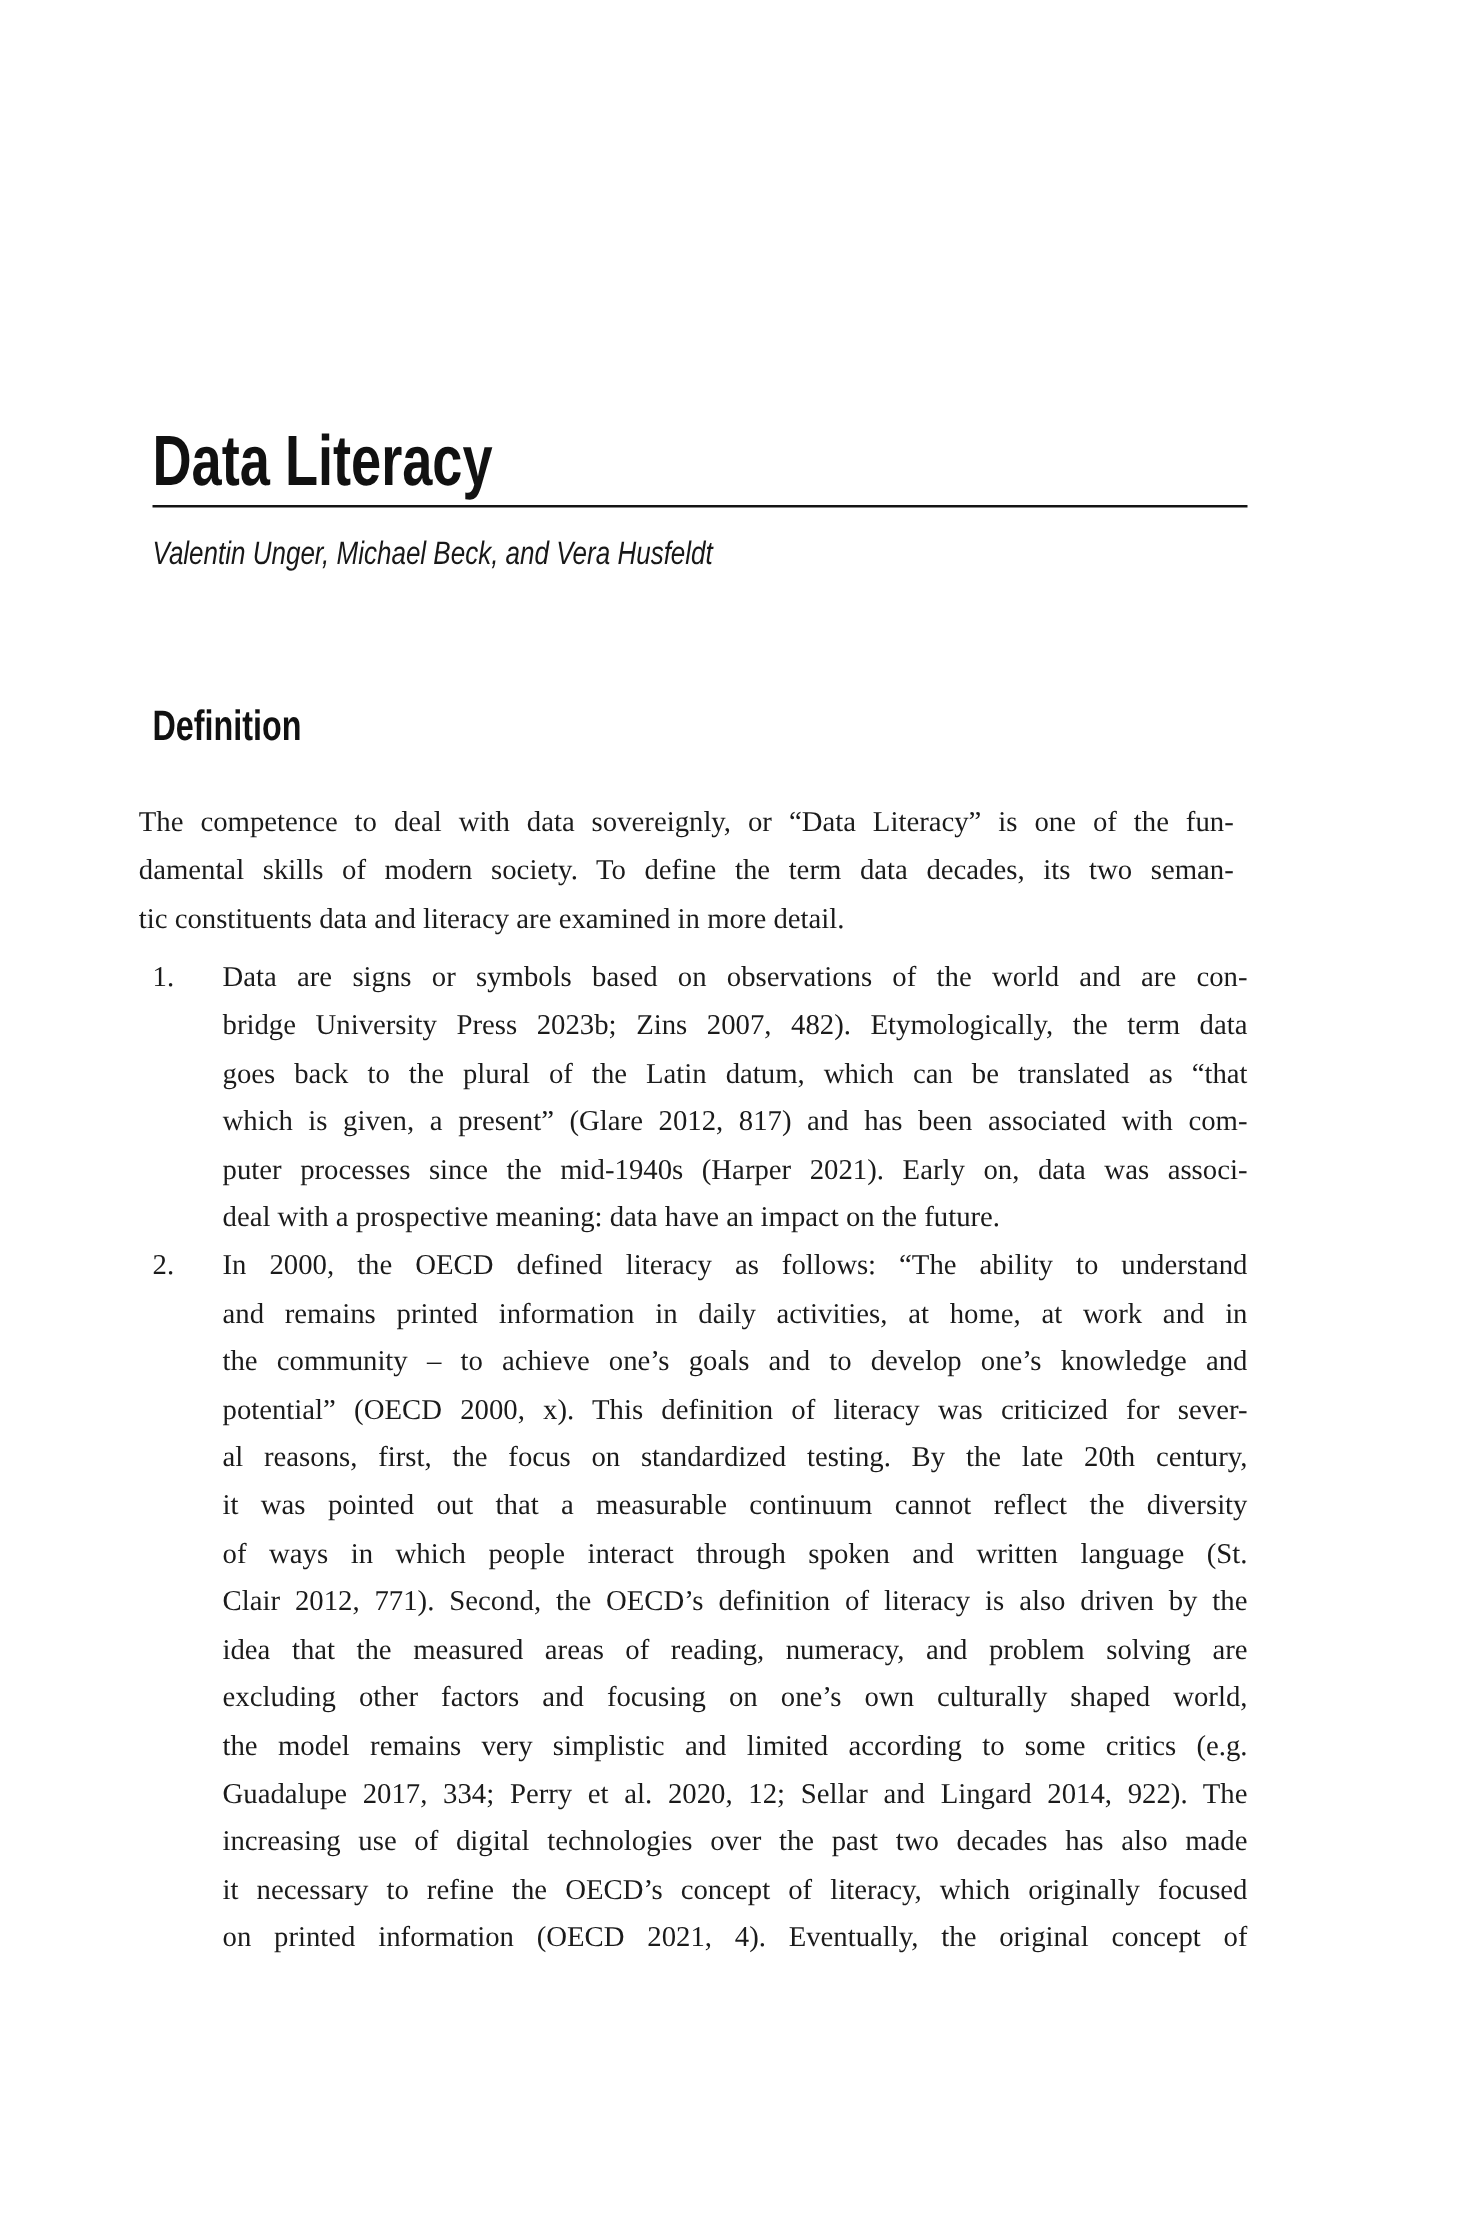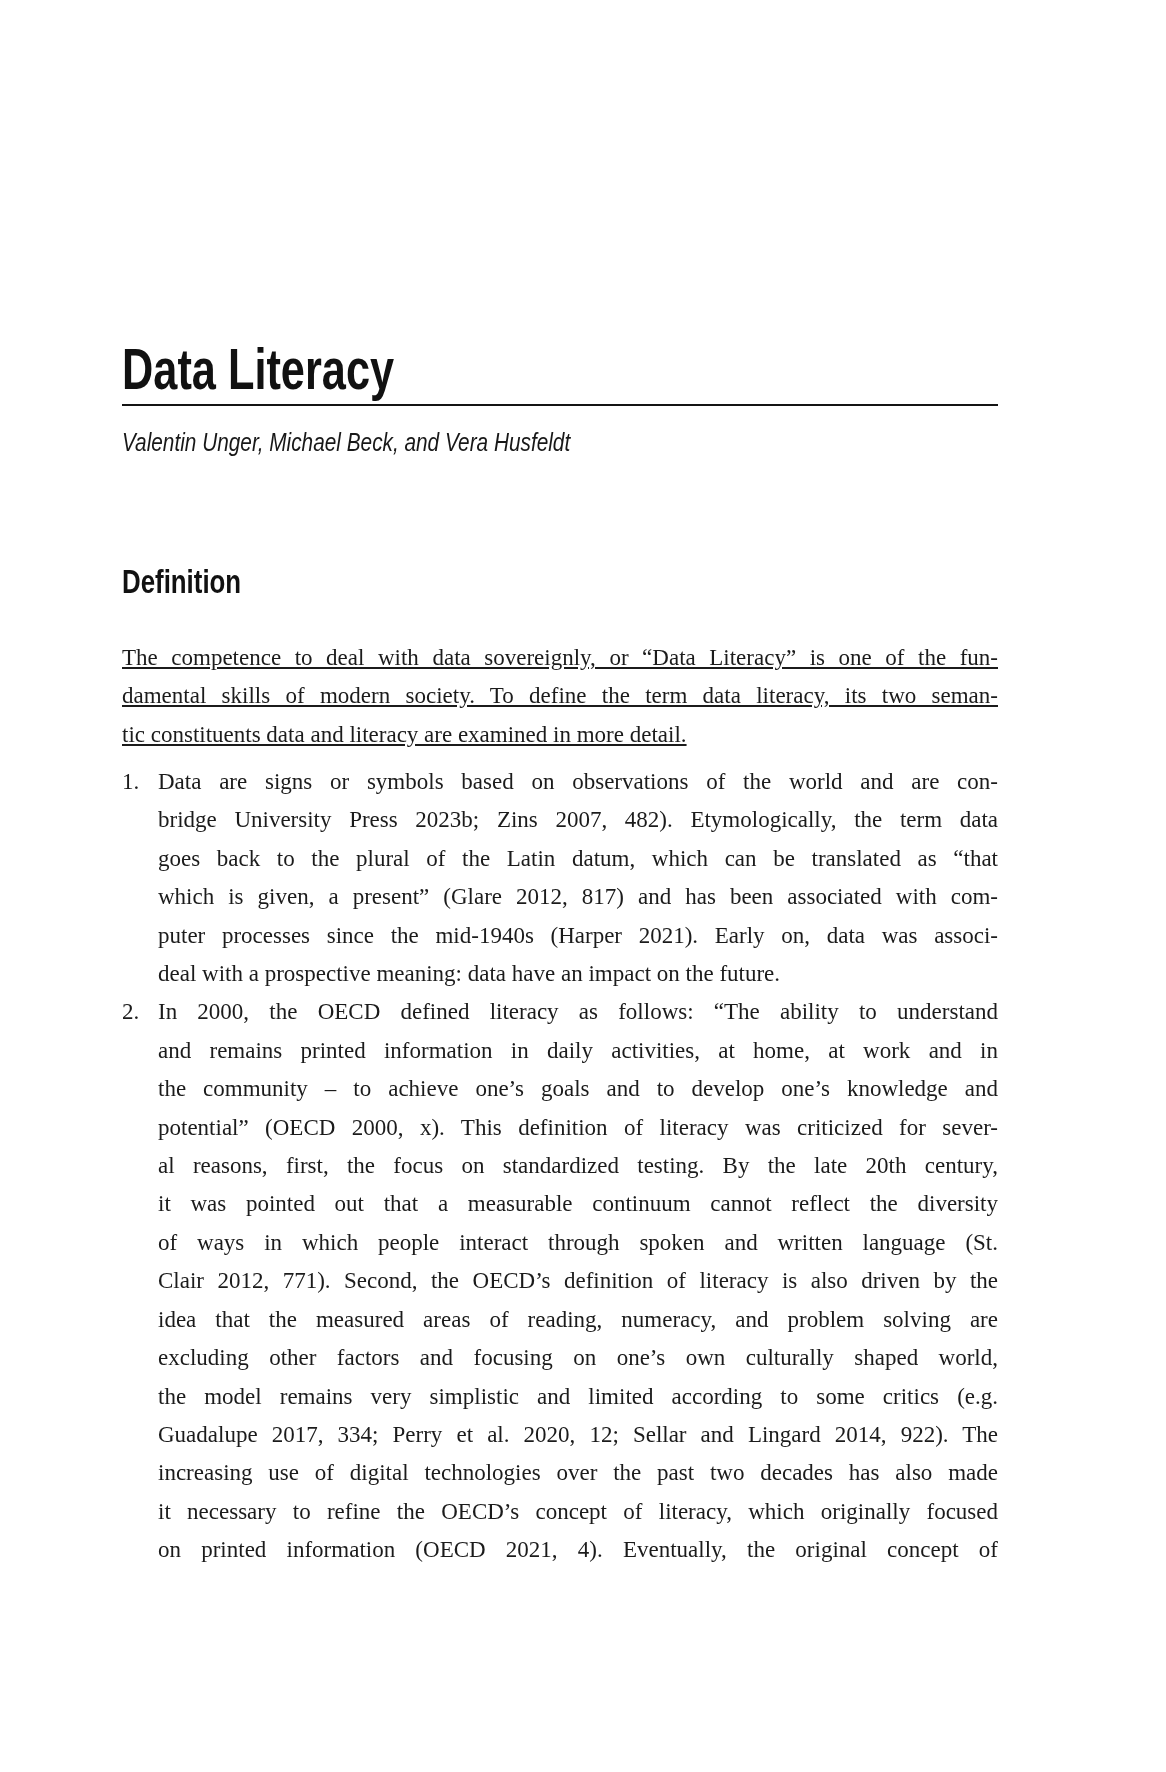--- a/index.html
+++ b/index.html
@@ -51,23 +51,22 @@
     font-size: 34px;
     line-height: 1;
     transform: scaleX(0.76);
     transform-origin: 0 0;
     white-space: nowrap;
     color: #111;
   }
 
   
   #intro-paragraph {
-    left: 122px; top: 639px;
+    left: 111px; top: 639px;
     width: 876px;
-    text-decoration: underline;
   }
   #definition-list {
     left: 122px; top: 763px;
     width: 876px;
   }
   .jline {
     line-height: 38.4px;
     text-align: justify;
     text-align-last: justify;
     overflow: hidden;
@@ -76,36 +75,36 @@
   .jline.ragged {
     text-align: left;
     text-align-last: left;
   }
   .list-item { display: flex; }
   .list-marker {
     flex: 0 0 36px;
     width: 36px;
     line-height: 38.4px;
   }
-  .item-lines { flex: 1 1 auto; min-width: 0; }
+  .item-lines { flex: 1 1 auto; min-width: 0; margin-left: 20px; }
 </style>
 </head>
 <body>
 
 <div class="abs" id="page-title">Data Literacy</div>
 
 <div class="abs" id="title-rule"></div>
 
 <div class="abs" id="authors-line">Valentin Unger, Michael Beck, and Vera Husfeldt</div>
 
 <div class="abs" id="section-heading">Definition</div>
 
 <div class="abs" id="intro-paragraph">
     <div class="jline">The competence to deal with data sovereignly, or “Data Literacy” is one of the fun-</div>
-    <div class="jline">damental skills of modern society. To define the term data literacy, its two seman-</div>
+    <div class="jline">damental skills of modern society. To define the term data decades, its two seman-</div>
     <div class="jline ragged">tic constituents data and literacy are examined in more detail.</div>
   </div>
 
 <div class="abs" id="definition-list">
 
   <div class="list-item">
     <div class="list-marker">1.</div>
     <div class="item-lines">
         <div class="jline">Data are signs or symbols based on observations of the world and are con-</div>
         <div class="jline">bridge University Press 2023b; Zins 2007, 482). Etymologically, the term data</div>

